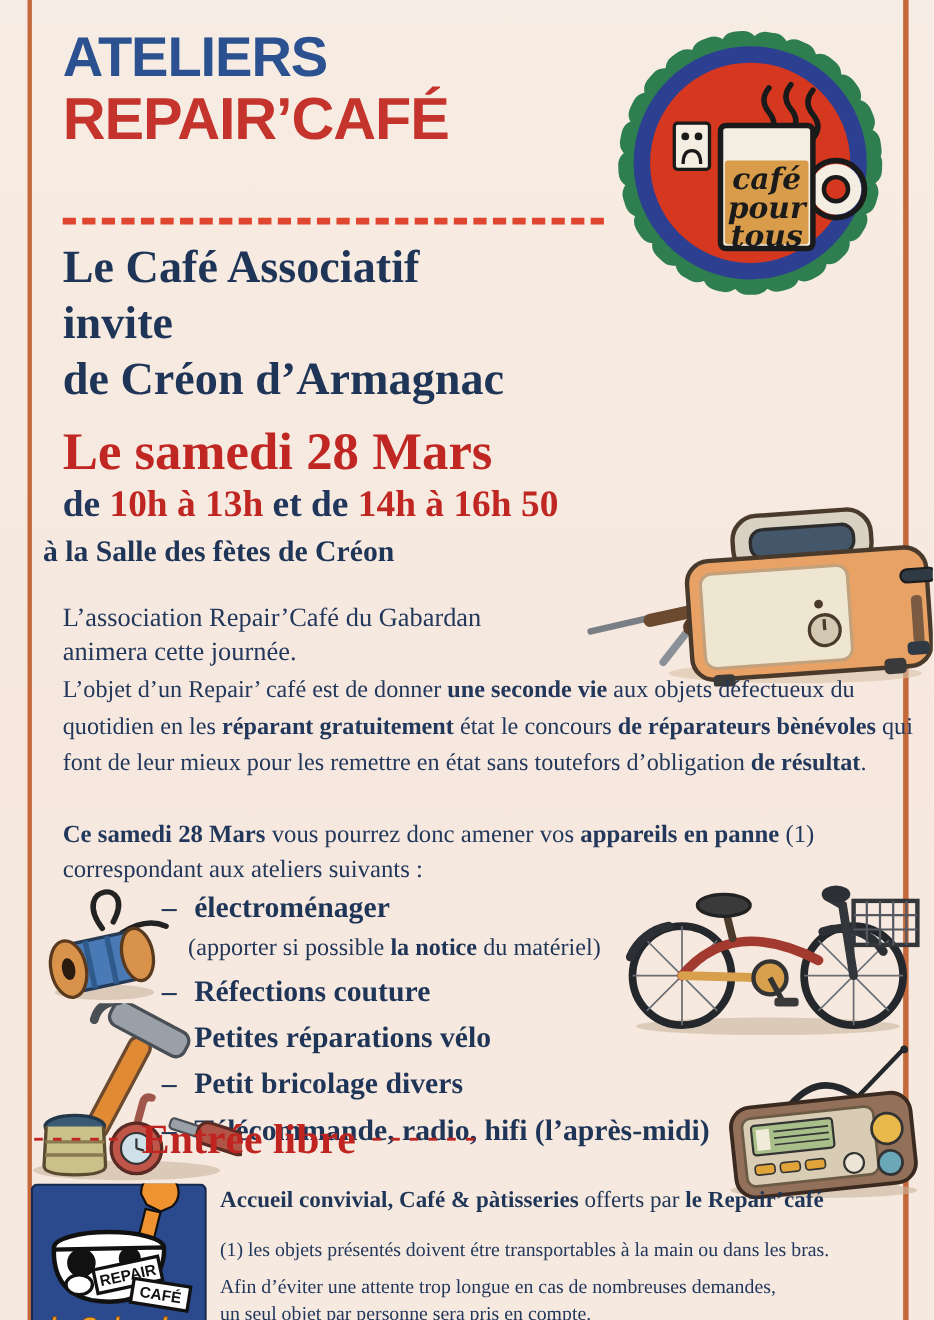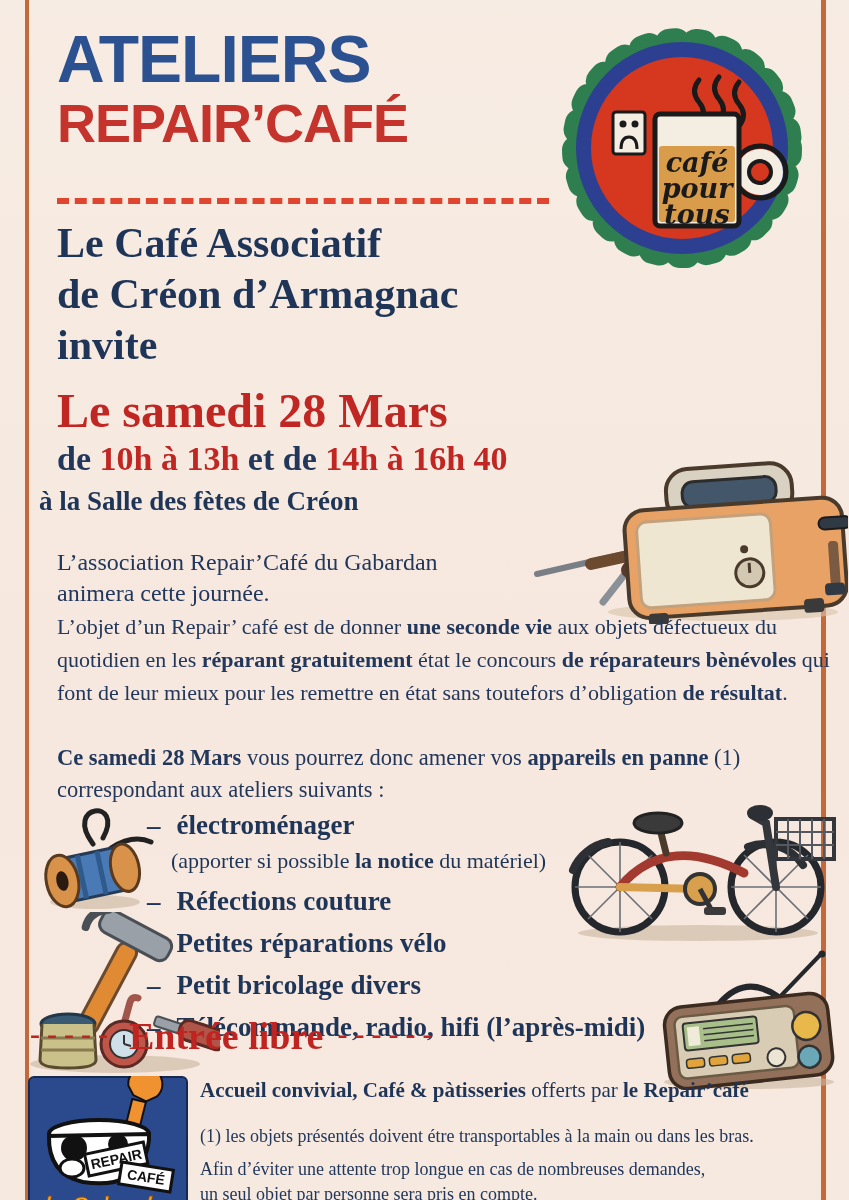--- a/index.html
+++ b/index.html
@@ -6,21 +6,21 @@
   .page{
     position:relative; width:849px; height:1200px; overflow:hidden;
     background:linear-gradient(180deg,#f7ece3 0%,#f6e8de 55%,#f6e9df 100%);
     font-family:"Liberation Serif", serif; color:#22375c;
   }
   .border-line{position:absolute; top:0; bottom:0; background:#c4693c;}
   .border-left{left:25px; width:4px;}
   .border-right{left:821px; width:5px;}
 
   .title{position:absolute; left:57px; top:26px; font-family:"Liberation Sans", sans-serif; font-weight:bold; letter-spacing:-1px; line-height:1;}
-  .title .l1{font-size:66px; color:#2b5191;}
+  .title .l1{font-size:51px; color:#2b5191;}
   .title .l2{font-size:54px; color:#c5342c; margin-top:4px;}
   .divider{position:absolute; left:57px; top:198px; width:492px; border-top:6px dashed #e0452f;}
 
   .badge{position:absolute; left:553px; top:14px; width:258px; height:264px;}
 
   .intro{position:absolute; left:57px; top:218px; font-size:42px; font-weight:bold; line-height:51px; color:#1f3558;}
   .event-date{position:absolute; left:57px; top:383px; font-size:48px; font-weight:bold; color:#c02723;}
   .event-time{position:absolute; left:57px; top:440px; font-size:34px; font-weight:bold; color:#22375c; white-space:nowrap;}
   .event-time .red{color:#c02723;}
   .event-venue{position:absolute; left:39px; top:486px; font-size:27px; font-weight:bold; color:#1f3558;}
@@ -88,26 +88,26 @@
         <rect x="106" y="132" width="76" height="76" rx="3" fill="#d89c4a"></rect>
         <text x="144" y="158" text-anchor="middle" font-size="27" font-style="italic" font-weight="bold" fill="#1a1a1a" style="font-family:'DejaVu Serif',serif">café</text>
         <text x="144" y="184" text-anchor="middle" font-size="27" font-style="italic" font-weight="bold" fill="#1a1a1a" style="font-family:'DejaVu Serif',serif">pour</text>
         <text x="144" y="210" text-anchor="middle" font-size="27" font-style="italic" font-weight="bold" fill="#1a1a1a" style="font-family:'DejaVu Serif',serif">tous</text>
       </g>
     </svg>
   </div>
 
   <div class="intro">
     <div>Le Café Associatif</div>
+    <div>invite</div>
     <div>de Créon d’Armagnac</div>
-    <div>invite</div>
   </div>
 
   <div class="event-date">Le samedi 28 Mars</div>
-  <div class="event-time"><span>de </span><span class="red">10h à 13h</span><span> et de </span><span class="red">14h à 16h 40</span></div>
+  <div class="event-time"><span>de </span><span class="red">10h à 13h</span><span> et de </span><span class="red">14h à 16h 50</span></div>
   <div class="event-venue">à la Salle des fètes de Créon</div>
   <div class="event-host">
     <div>L’association Repair’Café du Gabardan</div>
     <div>animera cette journée.</div>
   </div>
 
   <div class="toaster">
     <svg viewBox="0 0 315 172" width="315" height="172">
       <ellipse cx="190" cy="160" rx="115" ry="9" fill="#d8c2a8" opacity="0.6"></ellipse>
       <g stroke-linecap="round">

